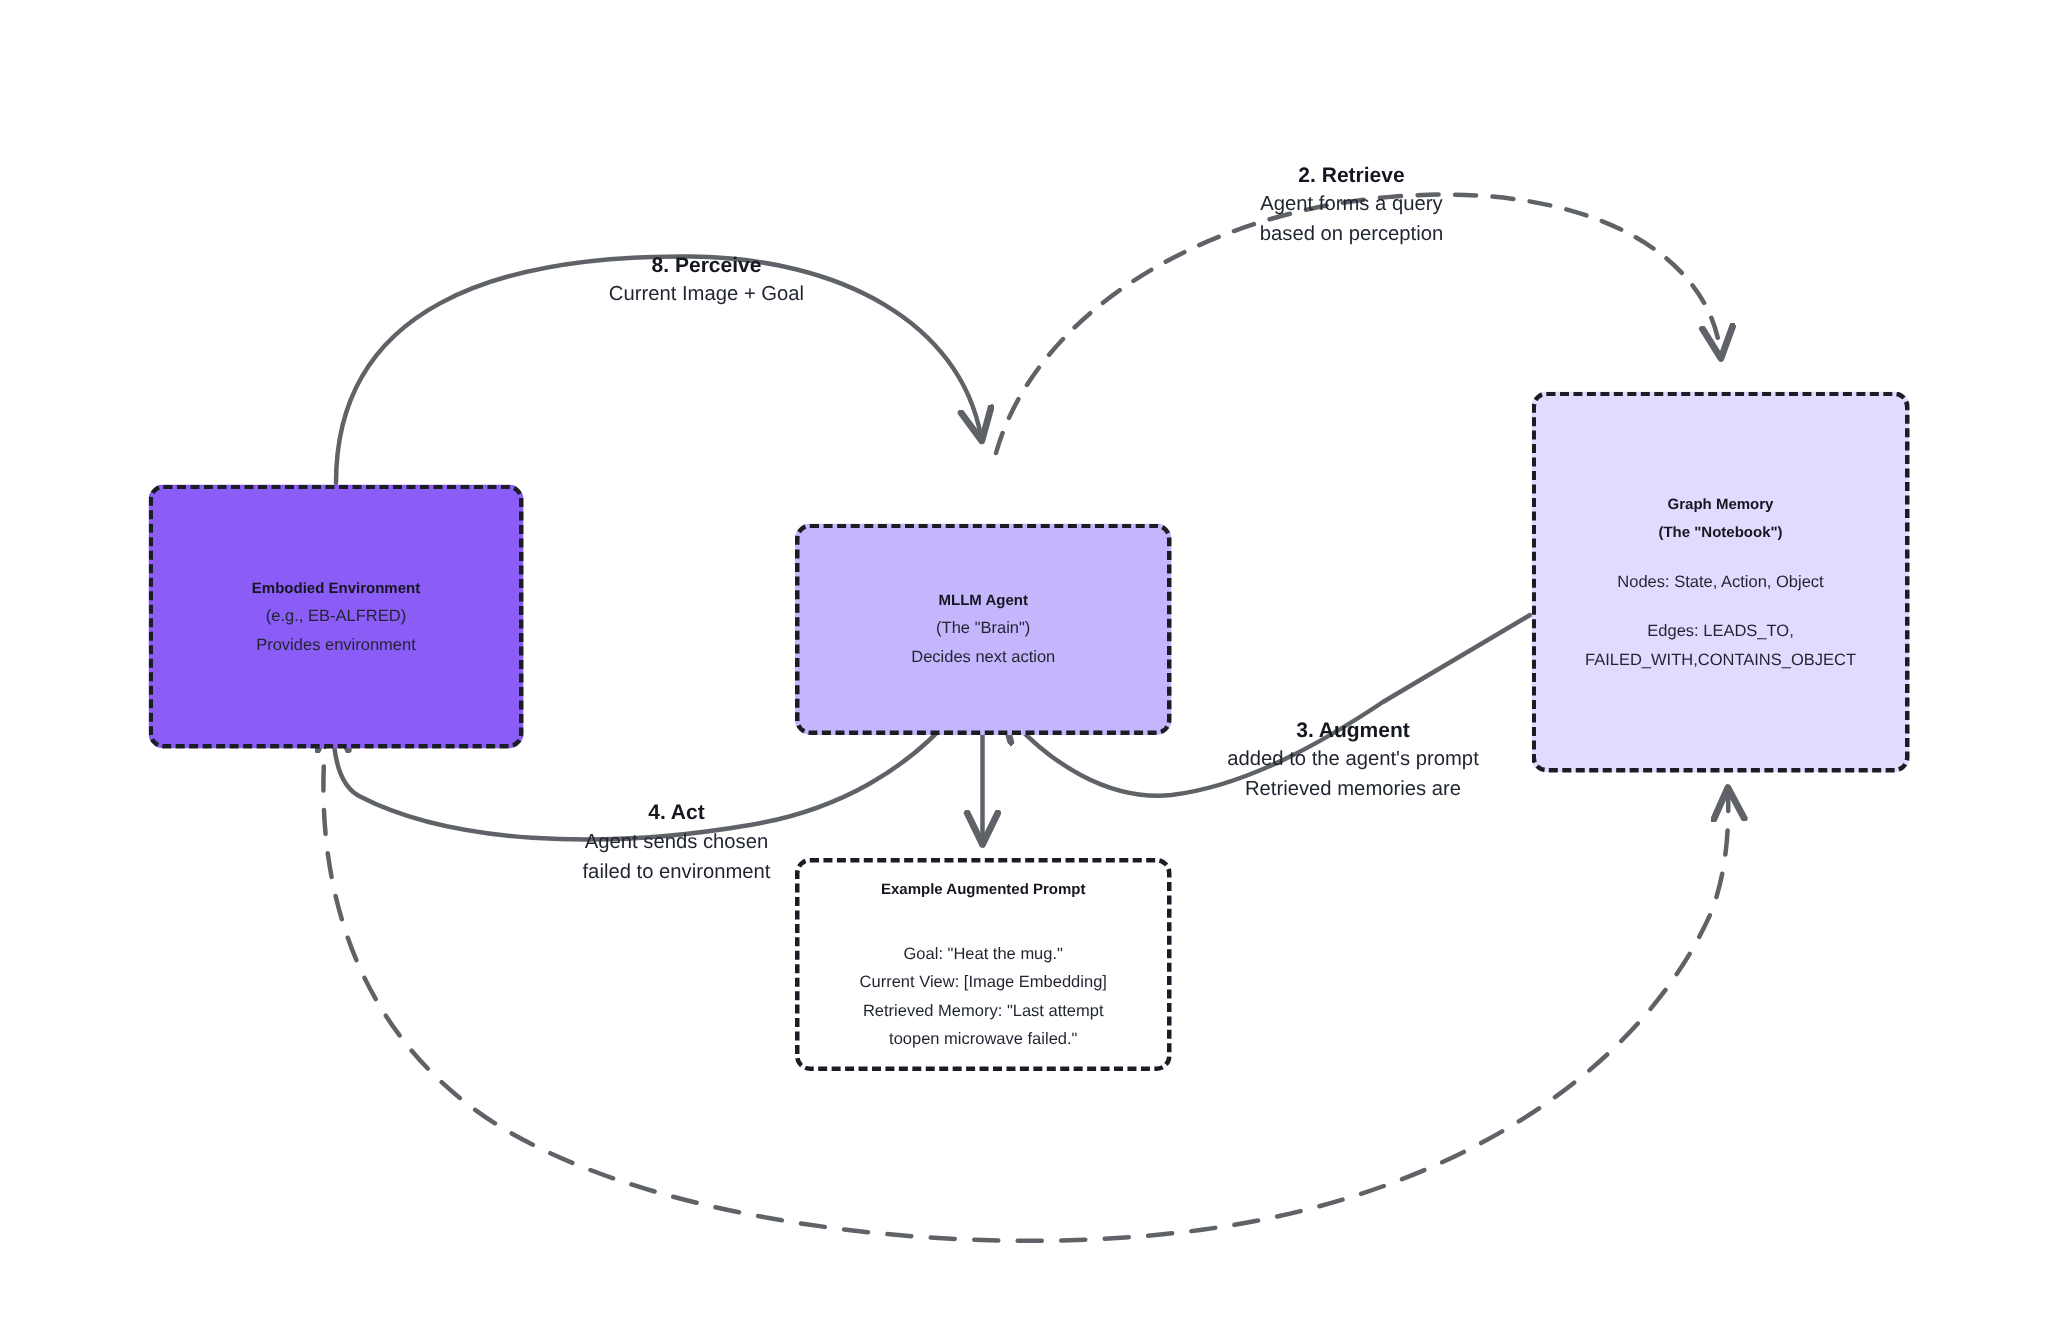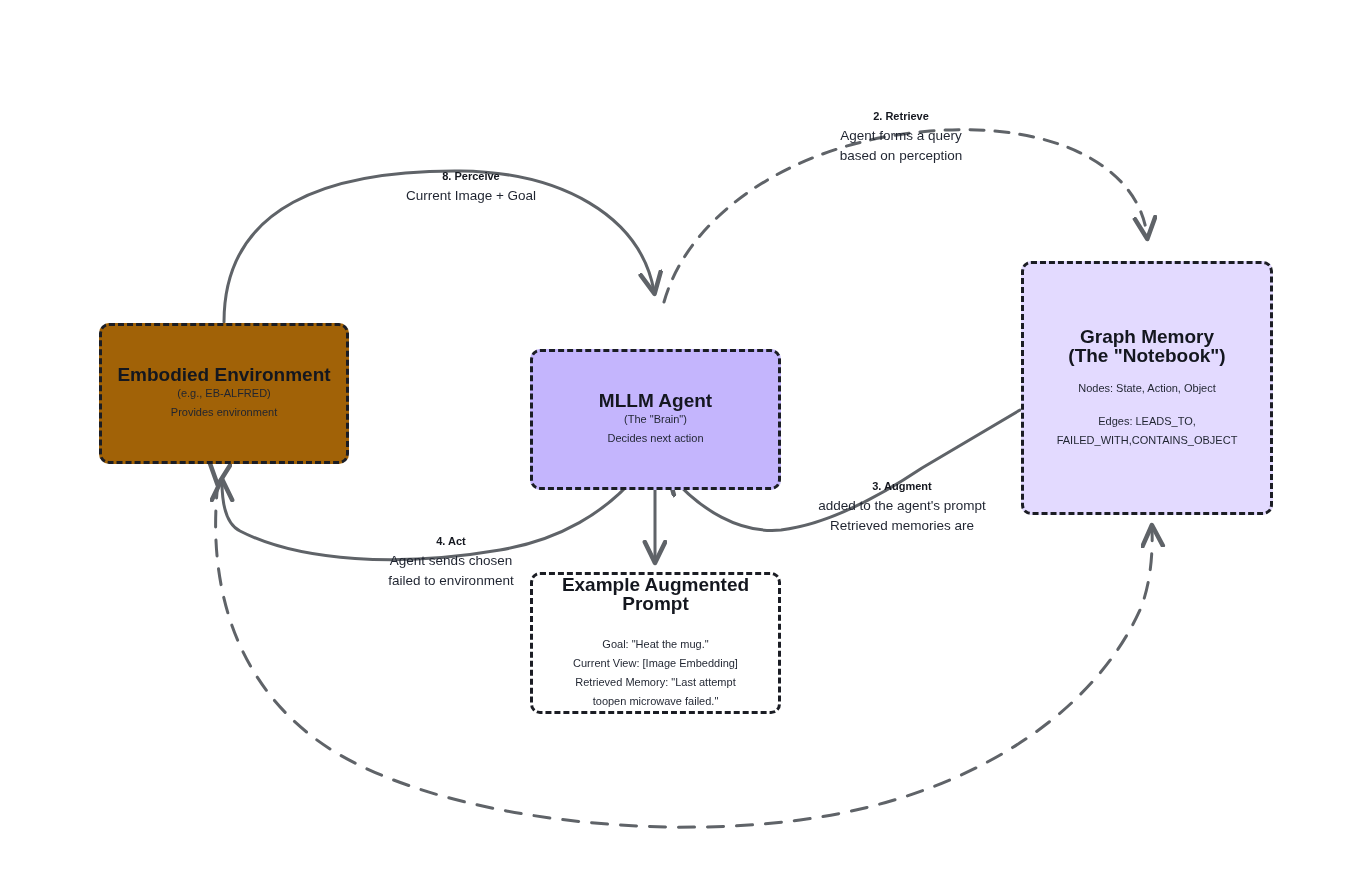--- a/index.html
+++ b/index.html
@@ -36,39 +36,39 @@
     border-radius: 10px;
     display: flex;
     flex-direction: column;
     align-items: center;
     justify-content: center;
     text-align: center;
     z-index: 3;
   }
   .node .ttl {
     font-weight: bold;
-    font-size: 19px;
+    font-size: 10px;
     line-height: 19px;
     color: #14171f;
   }
   .node .sub {
     font-size: 11px;
     line-height: 19px;
     color: #1f2430;
   }
   .node .gap {
     height: 14px;
   }
 
   #node-env {
     left: 99px;
     top: 323px;
     width: 250px;
-    height: 141px;
-    background: #a16207;
+    height: 176px;
+    background: #8b5cf6;
   }
   #node-agent {
     left: 530px;
     top: 319px;
     width: 251px;
     height: 141px;
     background: #c4b5fd;
     margin-top: 30px;
   }
   #node-memory {
@@ -89,21 +89,21 @@
 
   
   .edge-label {
     position: absolute;
     text-align: center;
     z-index: 4;
     background: transparent;
   }
   .edge-label .lb-title {
     font-weight: bold;
-    font-size: 11px;
+    font-size: 14px;
     line-height: 20px;
     color: #14171f;
     white-space: nowrap;
   }
   .edge-label .lb-line {
     font-size: 13.5px;
     line-height: 20px;
     color: #1f2430;
     white-space: nowrap;
   }

